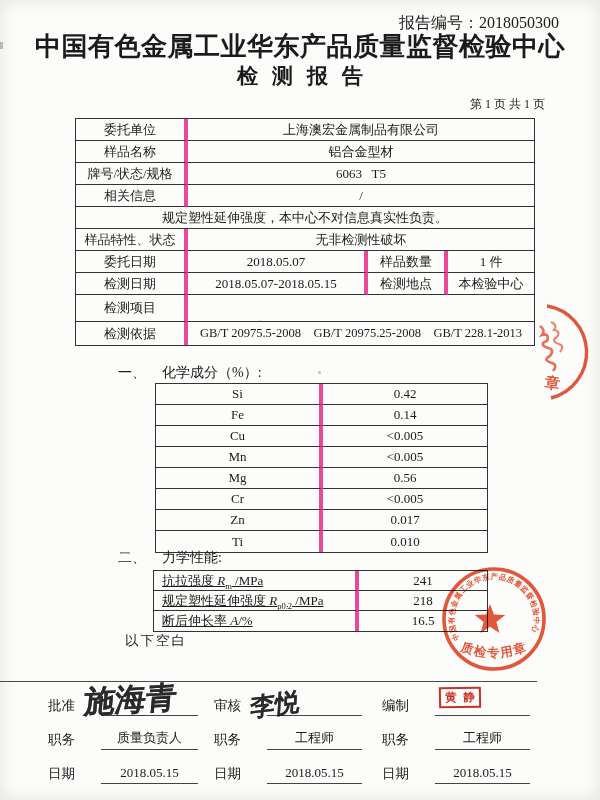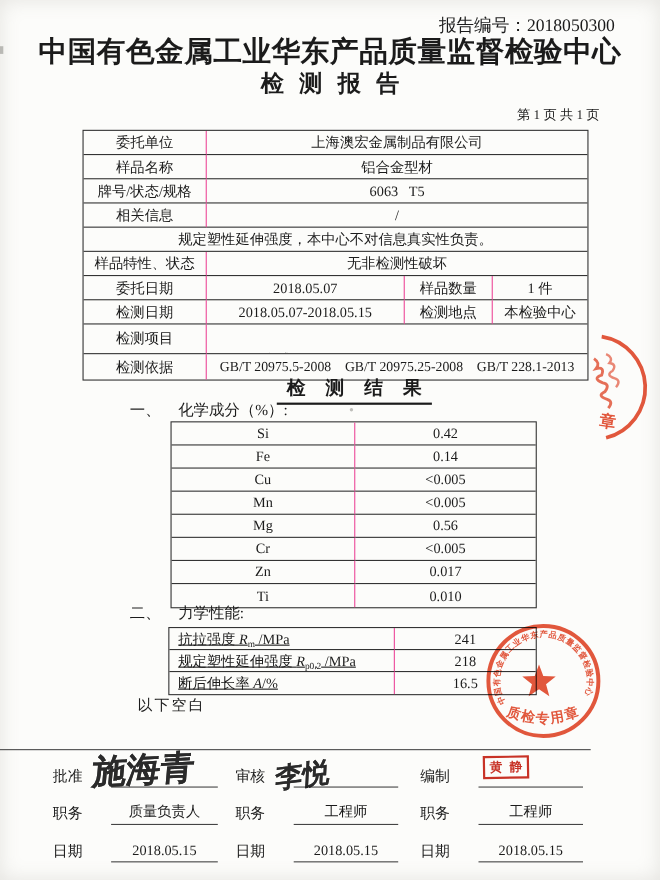--- a/index.html
+++ b/index.html
@@ -12,21 +12,21 @@
   .report-no{top:13px;left:399px;font-size:16px;white-space:pre;}
   .title{top:29px;left:0;width:600px;text-align:center;font-size:26px;font-weight:600;letter-spacing:.5px;}
   .subtitle{top:62px;left:0;width:600px;text-align:center;font-size:21px;font-weight:600;letter-spacing:14px;text-indent:14px;}
   .pageno{top:96px;left:470px;font-size:12px;white-space:pre;}
   
   .grid{position:absolute;display:grid;border:1.5px solid #333;background:transparent;}
   .itable{left:75px;top:118px;grid-template-columns:112px 180px 80px 86px;
           grid-template-rows:22px 22px 22px 22px 22px 22px 22px 22px 27px 23px;}
   .ctable{left:155px;top:383px;grid-template-columns:167px 164px;grid-auto-rows:21px;}
   .mtable{left:153px;top:570px;grid-template-columns:205px 128px;grid-auto-rows:20px;}
-  .c{display:flex;align-items:center;justify-content:center;border-right:1px solid #ec4899;
+  .c{display:flex;align-items:center;justify-content:center;border-right:4px solid #ec4899;
      border-bottom:1px solid #333;font-size:13px;white-space:pre;overflow:hidden;}
   .er{border-right:none!important;} .eb{border-bottom:none!important;}
   .sm{font-size:12.5px;}
   .blocky{display:block;text-align:center;line-height:13px;padding-top:0;}
   .mlab{display:block;text-align:left;line-height:19px;padding-left:8px;text-decoration:underline;}
   .sym{font-style:italic;}
   sub{font-size:8.5px;}
   
   .heading{top:341px;left:322px;transform:translateX(-50%);font-size:17px;font-weight:700;
            letter-spacing:7px;text-indent:7px;border-bottom:2px solid #1b1b1b;padding:0 2px 2px 2px;white-space:pre;}
@@ -80,21 +80,20 @@
     <div class="c er" style="grid-area:8/4">本检验中心</div>
     <div class="c" style="grid-area:9/1">检测项目</div>
     <div class="c er blocky sm" style="grid-area:9/2/10/5">
       <div>化学成分(Si、Fe、Cu、Mn、Mg、Cr、Zn、Ti)，</div>
       
     </div>
     <div class="c eb" style="grid-area:10/1">检测依据</div>
     <div class="c er eb sm" style="grid-area:10/2/11/5">GB/T 20975.5-2008    GB/T 20975.25-2008    GB/T 228.1-2013</div>
   </div>
 
-  <div class="abs heading">检 测 结 果</div>
   <div class="abs secrow sec1">
     <span>一、</span>
     <span>化学成分（%）:</span>
   </div>
 
   <div class="grid ctable">
     <div class="c">Si</div>
     <div class="c er">0.42</div>
     <div class="c">Fe</div>
     <div class="c er">0.14</div>

